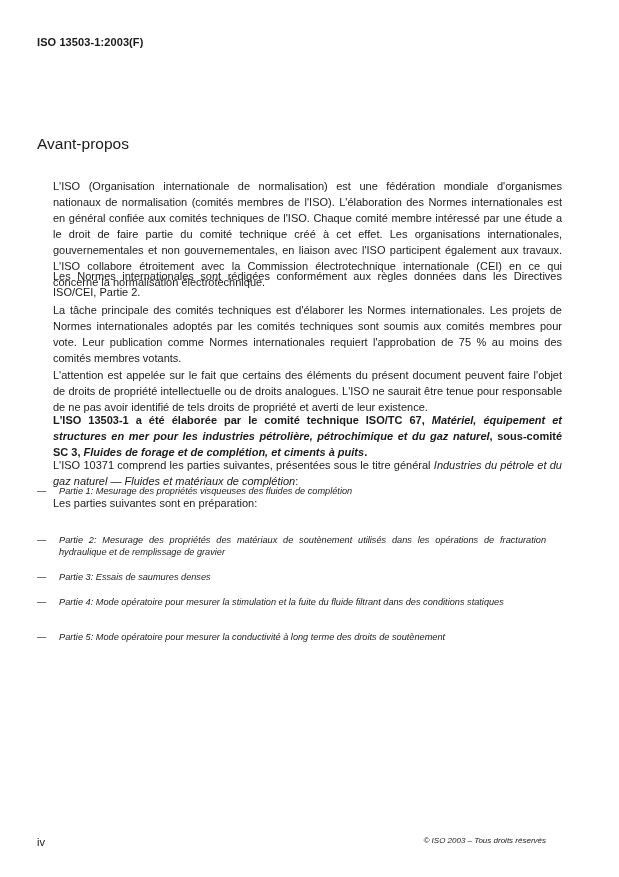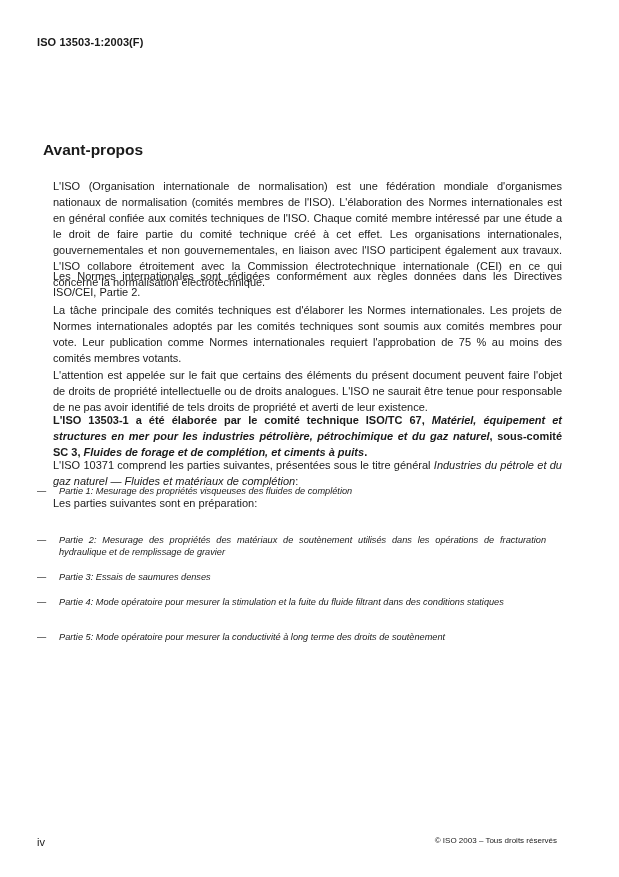--- a/index.html
+++ b/index.html
@@ -21,22 +21,22 @@
     top: 36px;
     font-size: 11px;
     font-weight: bold;
     letter-spacing: 0.1px;
   }
   .heading {
     position: absolute;
     left: 37px;
     top: 135px;
     font-size: 15.5px;
-    font-weight: bold;
-    margin: 6px;
+    font-weight: normal;
+    margin: 0;
   }
   .body-text {
     position: absolute;
     left: 37px;
     width: 509px;
     font-size: 11px;
     line-height: 16px;
     text-align: justify;
     margin: 16px;
   }
@@ -59,23 +59,24 @@
     text-align: justify;
   }
   .footer-left {
     position: absolute;
     left: 37px;
     top: 836px;
     font-size: 11px;
   }
   .footer-right {
     position: absolute;
-    right: 62px;
+    right: 73px;
     top: 836px;
     font-size: 8px;
+    font-style: italic;
   }
 </style>
 </head>
 <body>
 
 <div class="doc-header">ISO 13503-1:2003(F)</div>
 
 <h1 class="heading">Avant-propos</h1>
 
 <p class="body-text" style="top:162px;">L'ISO (Organisation internationale de normalisation) est une fédération mondiale d'organismes nationaux de normalisation (comités membres de l'ISO). L'élaboration des Normes internationales est en général confiée aux comités techniques de l'ISO. Chaque comité membre intéressé par une étude a le droit de faire partie du comité technique créé à cet effet. Les organisations internationales, gouvernementales et non gouvernementales, en liaison avec l'ISO participent également aux travaux. L'ISO collabore étroitement avec la Commission électrotechnique internationale (CEI) en ce qui concerne la normalisation électrotechnique.</p>

